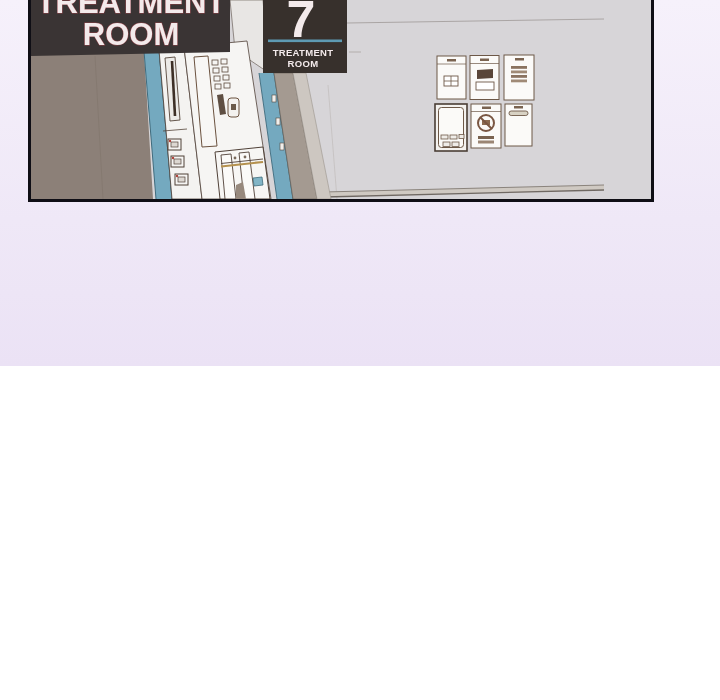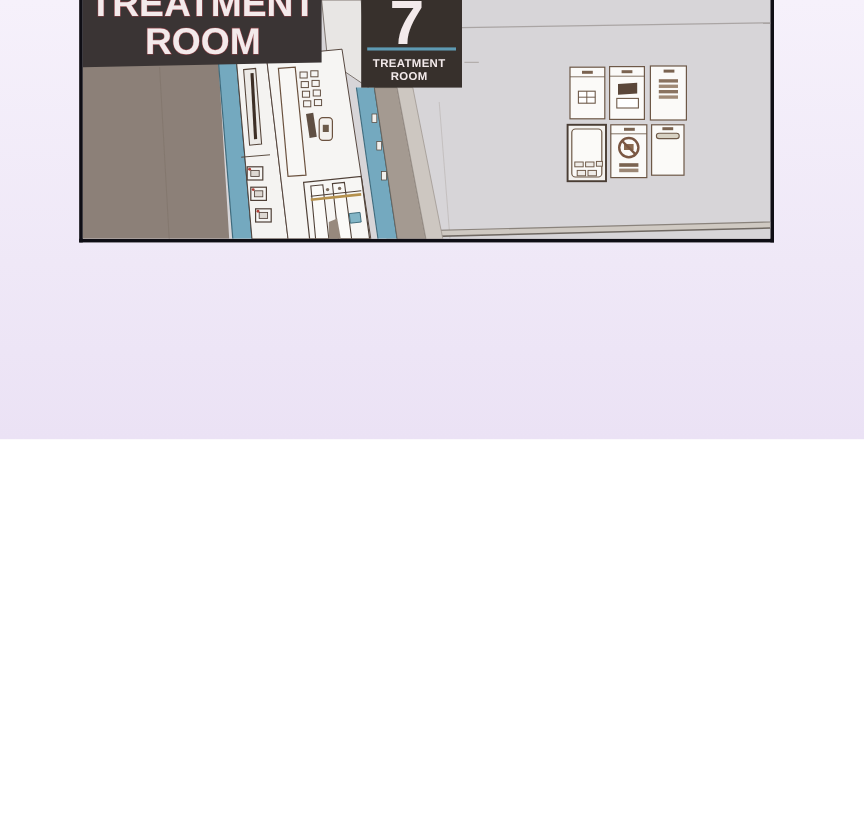--- a/index.html
+++ b/index.html
@@ -11,25 +11,25 @@
     --c-sign_bg:#3a3434; --c-sign7_bg:#37302c;
     --c-sign_text:#f3eaeb; --c-sign_outline:#8d4046;
     --c-baseboard:#cfc9c2; --c-strip_taupe:#a49a91; --c-strip_light:#cdc7c1;
   }
   *{margin:0;padding:0;box-sizing:border-box}
   html,body{width:720px;height:700px;background:var(--c-page_white);overflow:hidden;
     font-family:"Liberation Sans", sans-serif;}
   .stage{position:relative;width:720px;height:700px;background:var(--c-page_white);overflow:hidden}
   .bg-top{position:absolute;left:0;top:0;width:720px;height:366px;
     background:linear-gradient(180deg,var(--c-lavender_top) 0%,var(--c-lavender_mid) 60%,var(--c-lavender_bottom) 100%);}
-  .comic-panel{position:absolute;left:28px;top:0;width:579px;height:202px;
+  .comic-panel{position:absolute;left:28px;top:0;width:626px;height:202px;
     border-left:3px solid var(--c-panel_border);
     border-right:3px solid var(--c-panel_border);
     border-bottom:3px solid var(--c-panel_border);
-    background:var(--c-wall_gray);margin-left:38px;}
+    background:var(--c-wall_gray);}
   .comic-panel svg{display:block}
 
   
   .f-gray{fill:var(--c-wall_gray)} .f-taupe{fill:var(--c-wall_taupe)}
   .f-teal{fill:var(--c-teal)} .f-white{fill:#f4f3f1} .f-white2{fill:#f6f5f3}
   .f-post{fill:#e8e6e4} .f-striptaupe{fill:var(--c-strip_taupe)} .f-striplight{fill:var(--c-strip_light)}
   .f-poster{fill:var(--c-poster_fill)} .f-base{fill:var(--c-baseboard)}
   .s-brown{stroke:var(--c-line_brown);fill:none} .s-poster{stroke:var(--c-poster_line)}
   .sign-bg{fill:var(--c-sign_bg)} .sign7-bg{fill:var(--c-sign7_bg)}
   .sign-text{fill:var(--c-sign_text);stroke:var(--c-sign_outline);stroke-width:1;paint-order:stroke;

